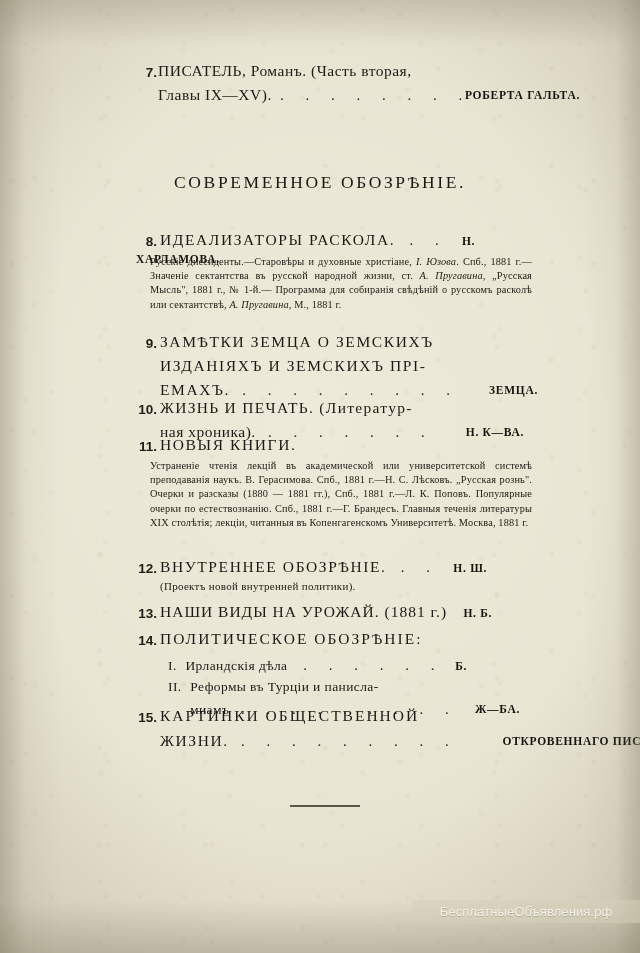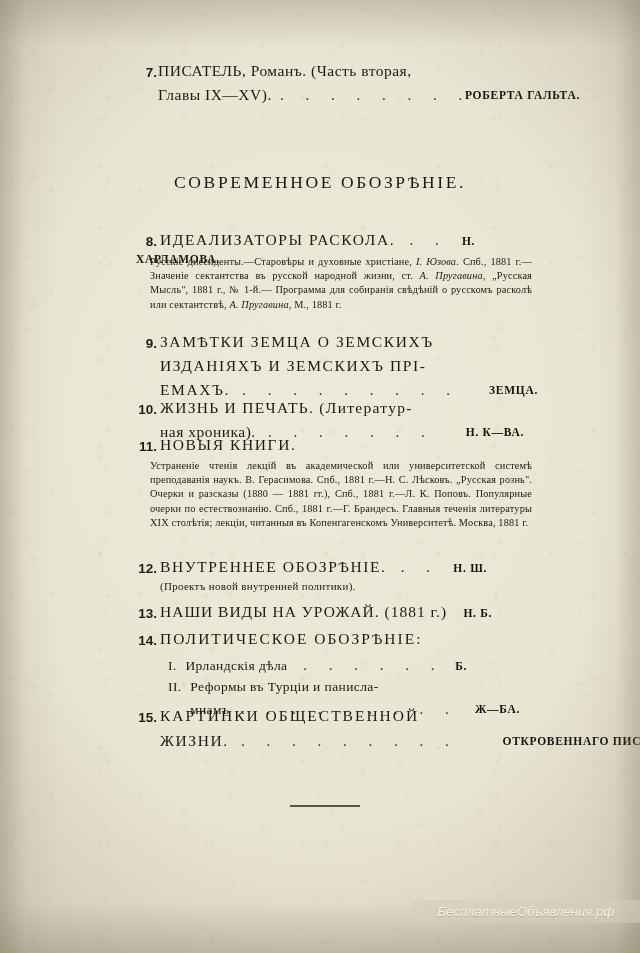--- a/index.html
+++ b/index.html
@@ -144,21 +144,20 @@
     height: 23px;
     background: rgba(214,208,186,.55);
     color: rgba(247,245,236,.92);
     font-family: "Liberation Sans", "DejaVu Sans", sans-serif;
     font-size: 13px;
     letter-spacing: .1px;
     display: flex;
     align-items: center;
     justify-content: center;
     text-shadow: 0 1px 0 rgba(120,115,95,.35);
-    font-style: italic;
   }
 </style>
 </head>
 <body>
 
 <div class="page">
   <div class="content">
 
     <div class="entry" style="left:136px; top:62px; width:420px;">
       <span class="num" style="left:-1px; top:3px; width:22px;">7.</span>

